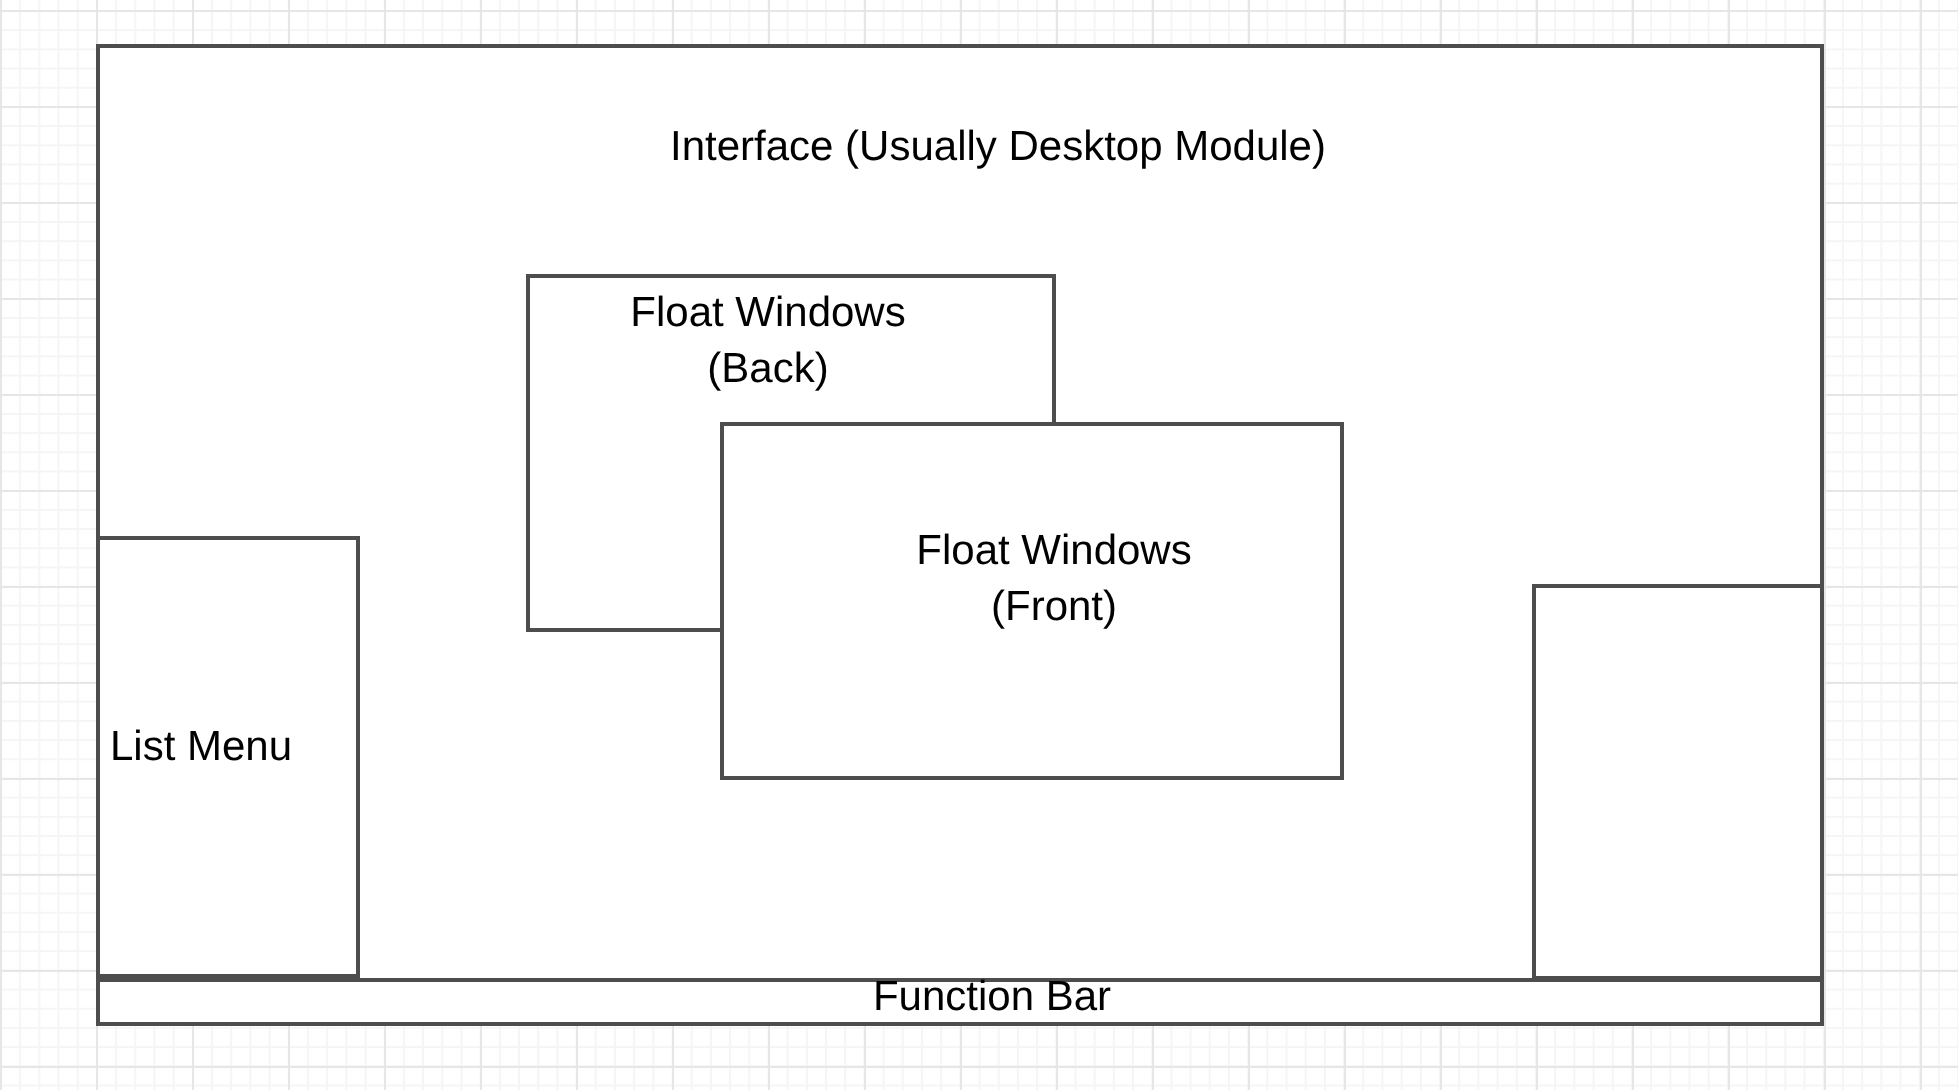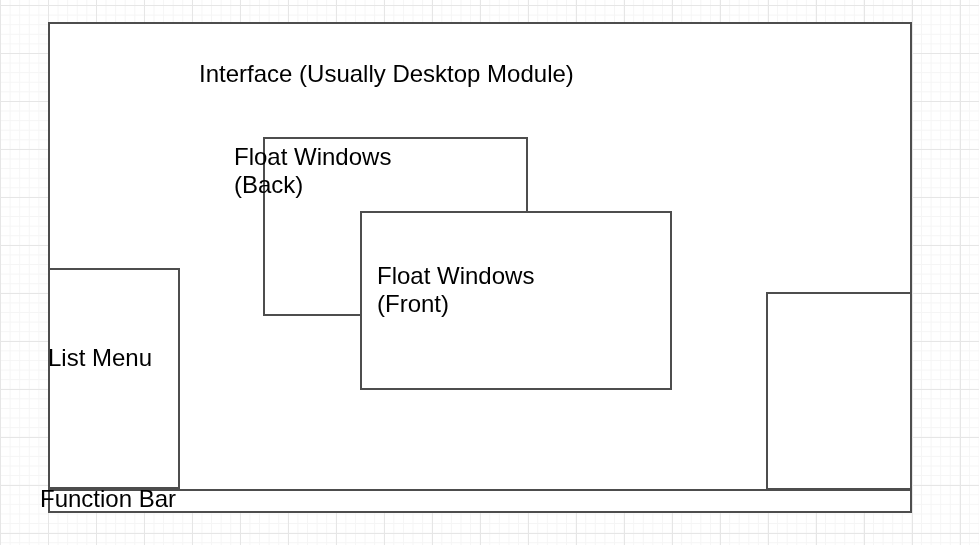--- a/index.html
+++ b/index.html
@@ -23,41 +23,41 @@
     background-position: 0 5px, 0 0, 0 5px, 0 0;
   }
   .shape {
     position: absolute;
     box-sizing: border-box;
     background: var(--shape-fill, #ffffff);
     border: 2px solid var(--stroke, #4d4d4d);
   }
   .lbl {
     position: absolute;
-    font-size: 24px;
+    font-size: 21px;
     line-height: 28px;
     color: var(--text, #000000);
-    text-align: left;
+    text-align: center;
     white-space: pre-line;
     pointer-events: none;
   }
   
   .interface-box { left: 48px;  top: 22px;  width: 864px; height: 491px; }
   .back-box      { left: 263px; top: 137px; width: 265px; height: 179px; }
   .front-box     { left: 360px; top: 211px; width: 312px; height: 179px; }
   .list-box      { left: 48px;  top: 268px; width: 132px; height: 221px; }
   .device-box    { left: 766px; top: 292px; width: 146px; height: 198px; }
   .function-bar  { left: 48px;  top: 489px; width: 864px; height: 24px; }
   
   .interface-lbl { left: 199px; top: 60px;  width: 600px; }
   .back-lbl      { left: 234px; top: 143px; width: 300px; }
   .front-lbl     { left: 377px; top: 262px; width: 300px; }
-  .list-lbl      { left: 48px;  top: 344px; width: 105px; }
+  .list-lbl      { left: 48px;  top: 360px; width: 105px; }
   .device-lbl    { left: 766px; top: 349px; width: 146px; }
-  .function-lbl  { left: 40px;  top: 485px; width: 864px; }
+  .function-lbl  { left: 64px;  top: 485px; width: 864px; }
 </style>
 </head>
 <body>
 
 <div class="stage">
 
   <div class="shape interface-box"></div>
   <div class="lbl interface-lbl">Interface (Usually Desktop Module)</div>
 
   <div class="shape back-box"></div>

